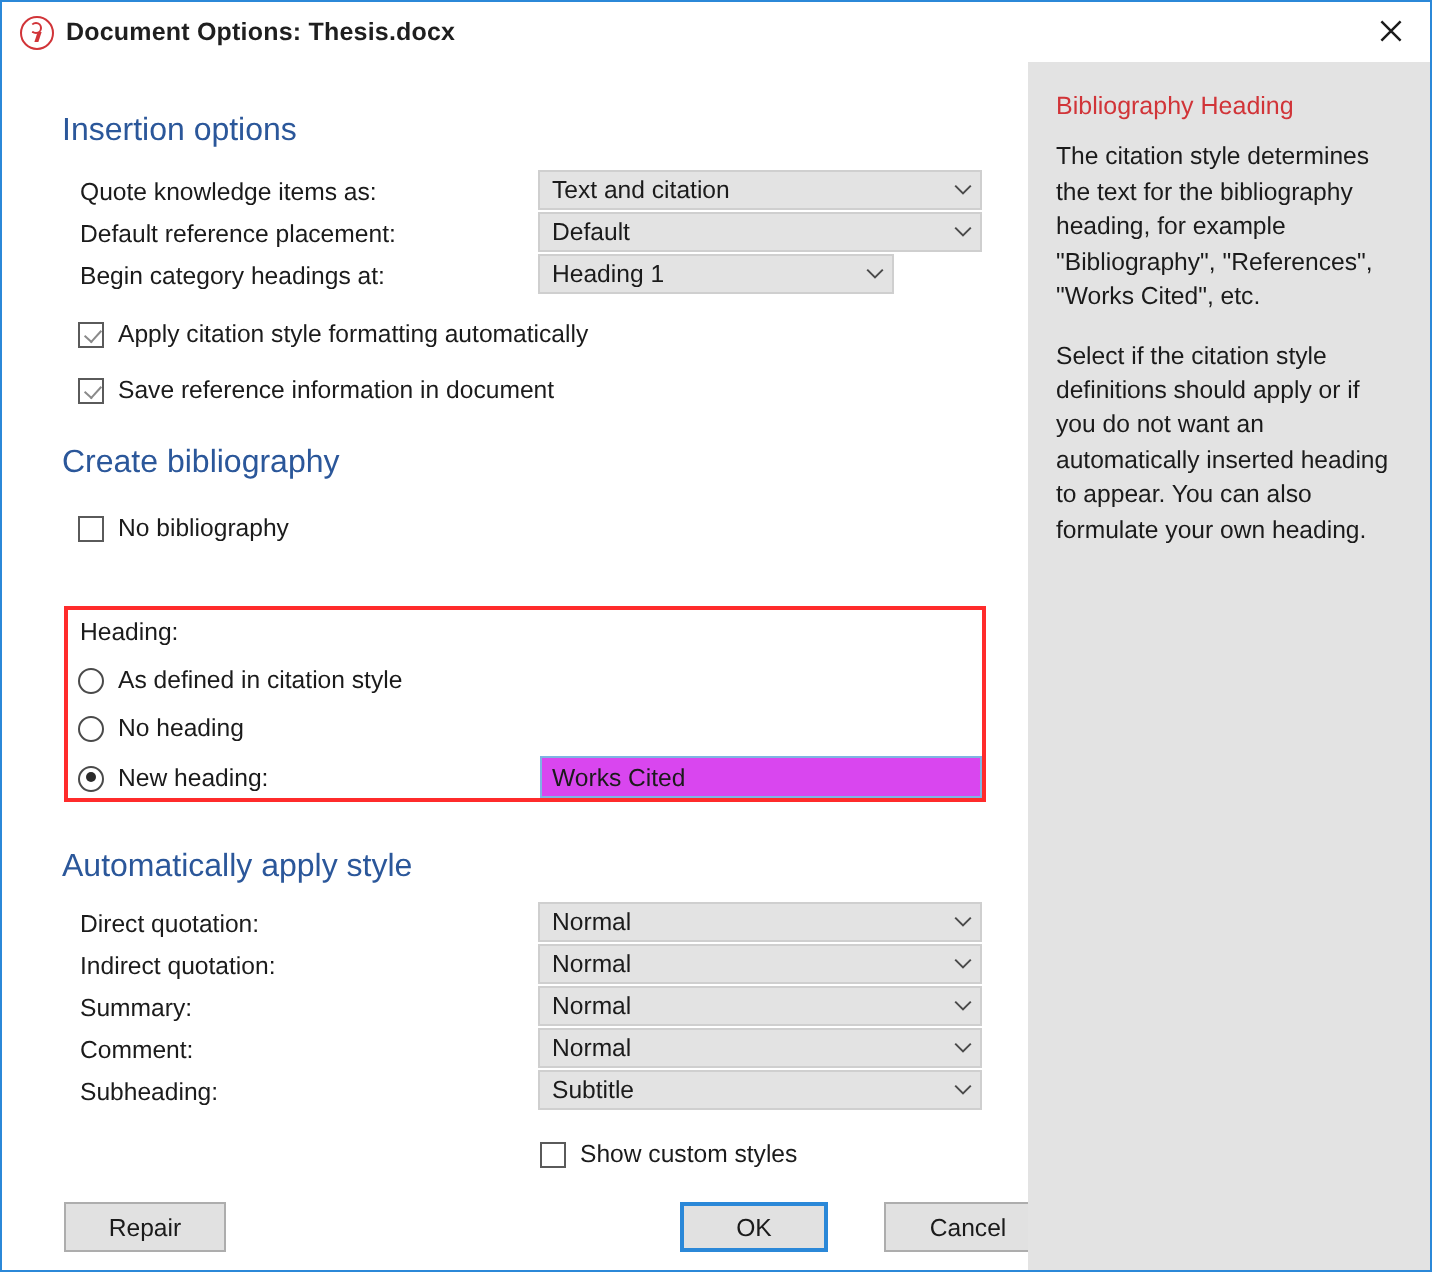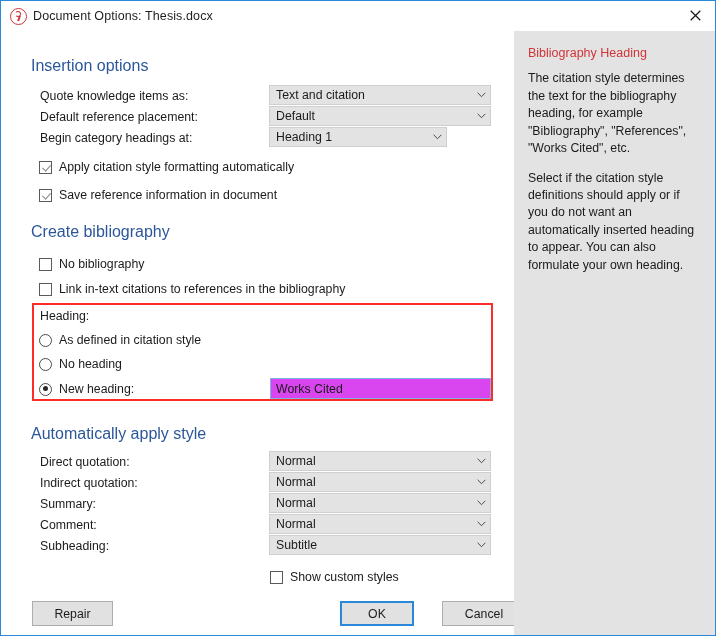--- a/index.html
+++ b/index.html
@@ -63,20 +63,21 @@
     width: 2px;
     height: 5px;
     background: #d13438;
     transform: skewX(-18deg);
   }
   #title-text {
     font-size: 12.5px;
     color: #1f1f1f;
     letter-spacing: 0.1px;
     white-space: nowrap;
+    font-weight: bold;
   }
   #close-button {
     position: absolute;
     right: 0; top: 0;
     width: 44px;
     height: 29px;
     display: flex;
     align-items: center;
     justify-content: center;
     cursor: default;
@@ -341,24 +342,20 @@
       <span class="cb-label">Save reference information in document</span>
     </div>
 
     <div class="section-title" style="left:29px; top:192px;">Create bibliography</div>
 
     <div class="cb-row" style="left:37px; top:226px;">
       <span class="cb-box"></span>
       <span class="cb-label">No bibliography</span>
     </div>
 
-    <div class="cb-row" style="left:37px; top:251px;">
-      <span class="cb-box"></span>
-      <span class="cb-label">Link in-text citations to references in the bibliography</span>
-    </div>
 
     <div id="highlight-box"></div>
 
     <div class="row-label" style="left:38px; top:278px;">Heading:</div>
 
     <div class="rb-row" style="left:37px; top:302px;">
       <span class="rb-circle"></span>
       <span class="rb-label">As defined in citation style</span>
     </div>
 

